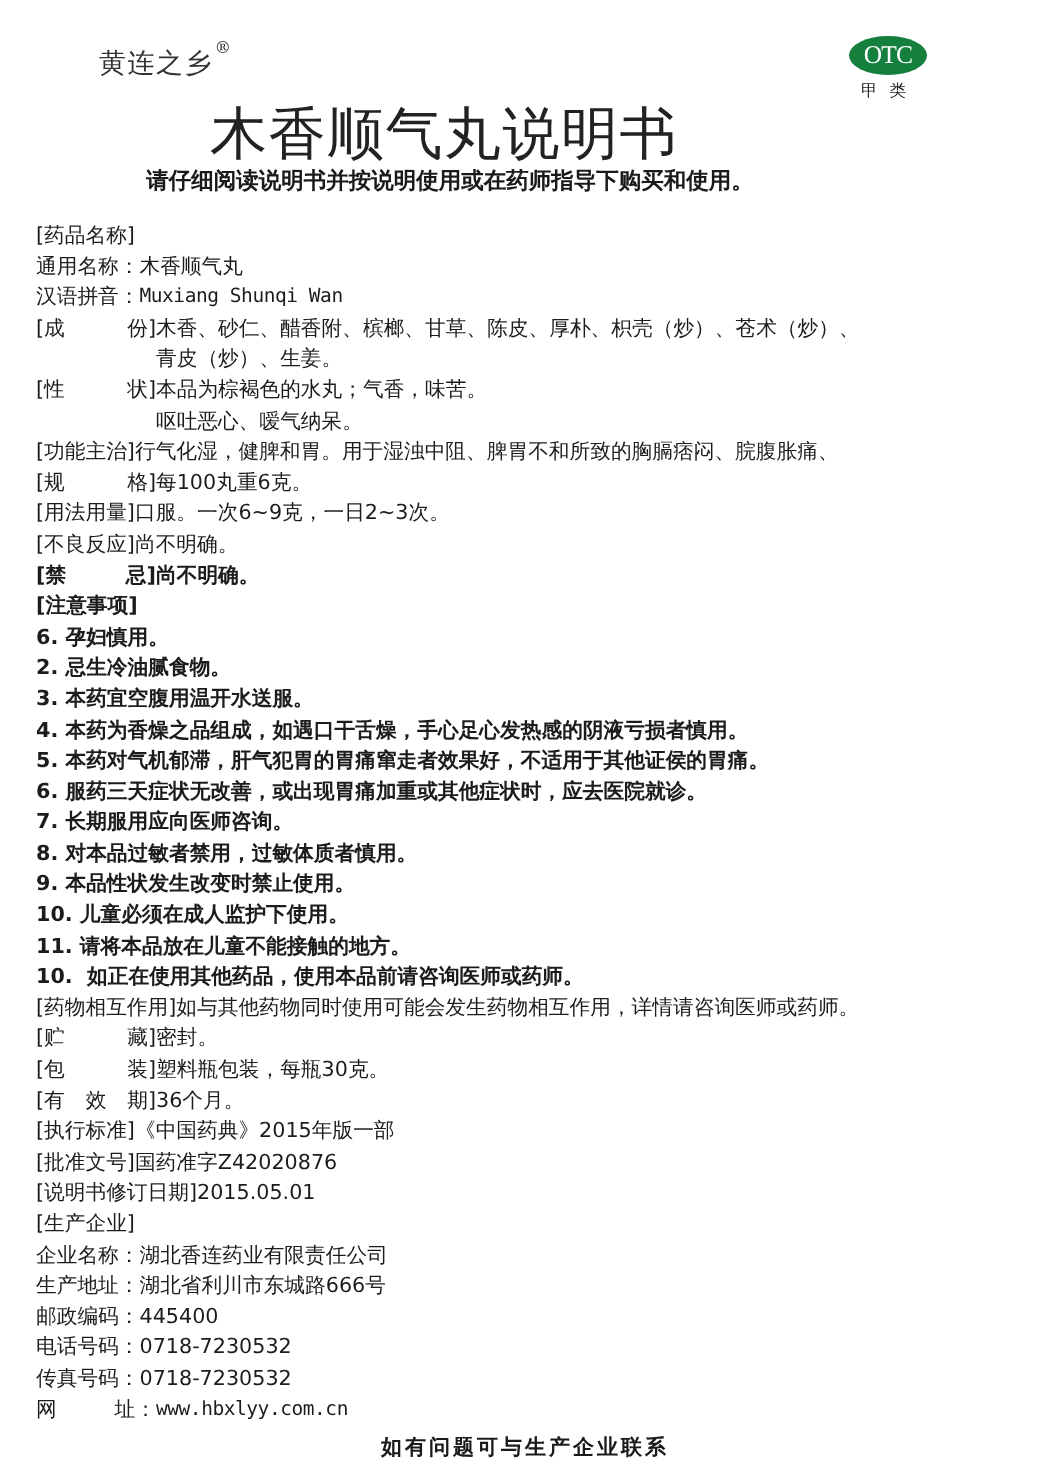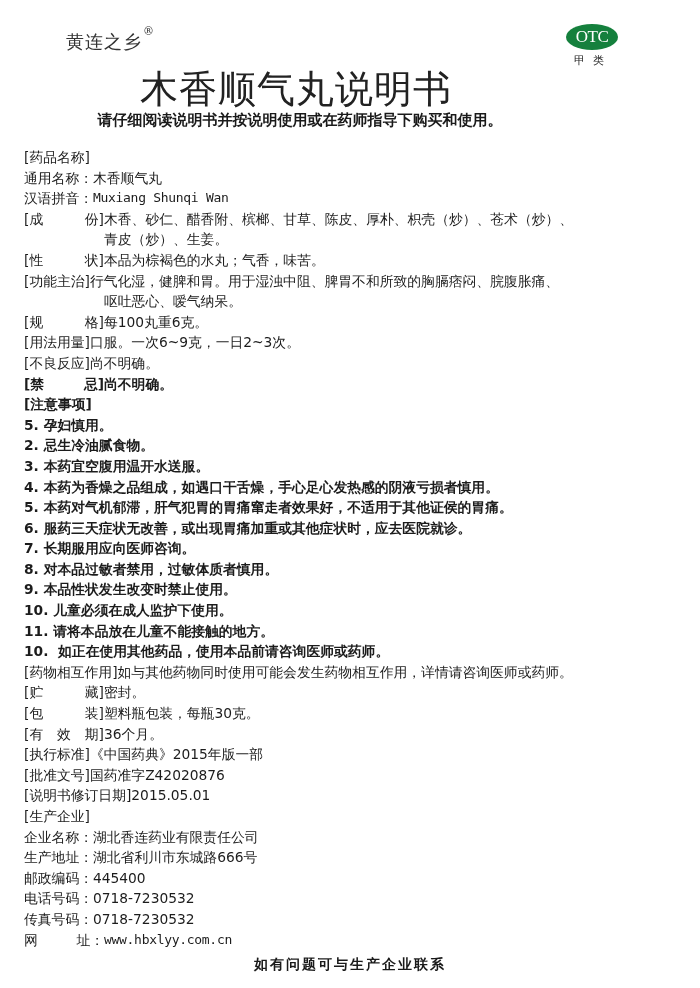--- a/index.html
+++ b/index.html
@@ -90,27 +90,27 @@
     </div>
 
   <div class="row">
     <span class="lab lab4">
         <span>[性</span>
         <span>状]</span>
       </span>
       <span>本品为棕褐色的水丸；气香，味苦。</span>
   </div>
 
+  <div class="row hang">
+      <span>呕吐恶心、嗳气纳呆。</span>
+    </div>
   <div class="row">
     <span>[功能主治]</span>
       <span>行气化湿，健脾和胃。用于湿浊中阻、脾胃不和所致的胸膈痞闷、脘腹胀痛、</span>
   </div>
-  <div class="row hang">
-      <span>呕吐恶心、嗳气纳呆。</span>
-    </div>
 
   <div class="row">
     <span class="lab lab4">
         <span>[规</span>
         <span>格]</span>
       </span>
       <span>每100丸重6克。</span>
   </div>
 
   <div class="row">
@@ -128,21 +128,21 @@
         <span>[禁</span>
         <span>忌]</span>
       </span>
       <span>尚不明确。</span>
   </div>
 
   <div class="row bold">
       <span>[注意事项]</span>
     </div>
   <div class="row bold">
-      <span>5. 孕妇慎用。</span>
+      <span>6. 孕妇慎用。</span>
     </div>
   <div class="row bold">
       <span>2. 忌生冷油腻食物。</span>
     </div>
   <div class="row bold">
       <span>3. 本药宜空腹用温开水送服。</span>
     </div>
   <div class="row bold">
       <span>4. 本药为香燥之品组成，如遇口干舌燥，手心足心发热感的阴液亏损者慎用。</span>
     </div>

